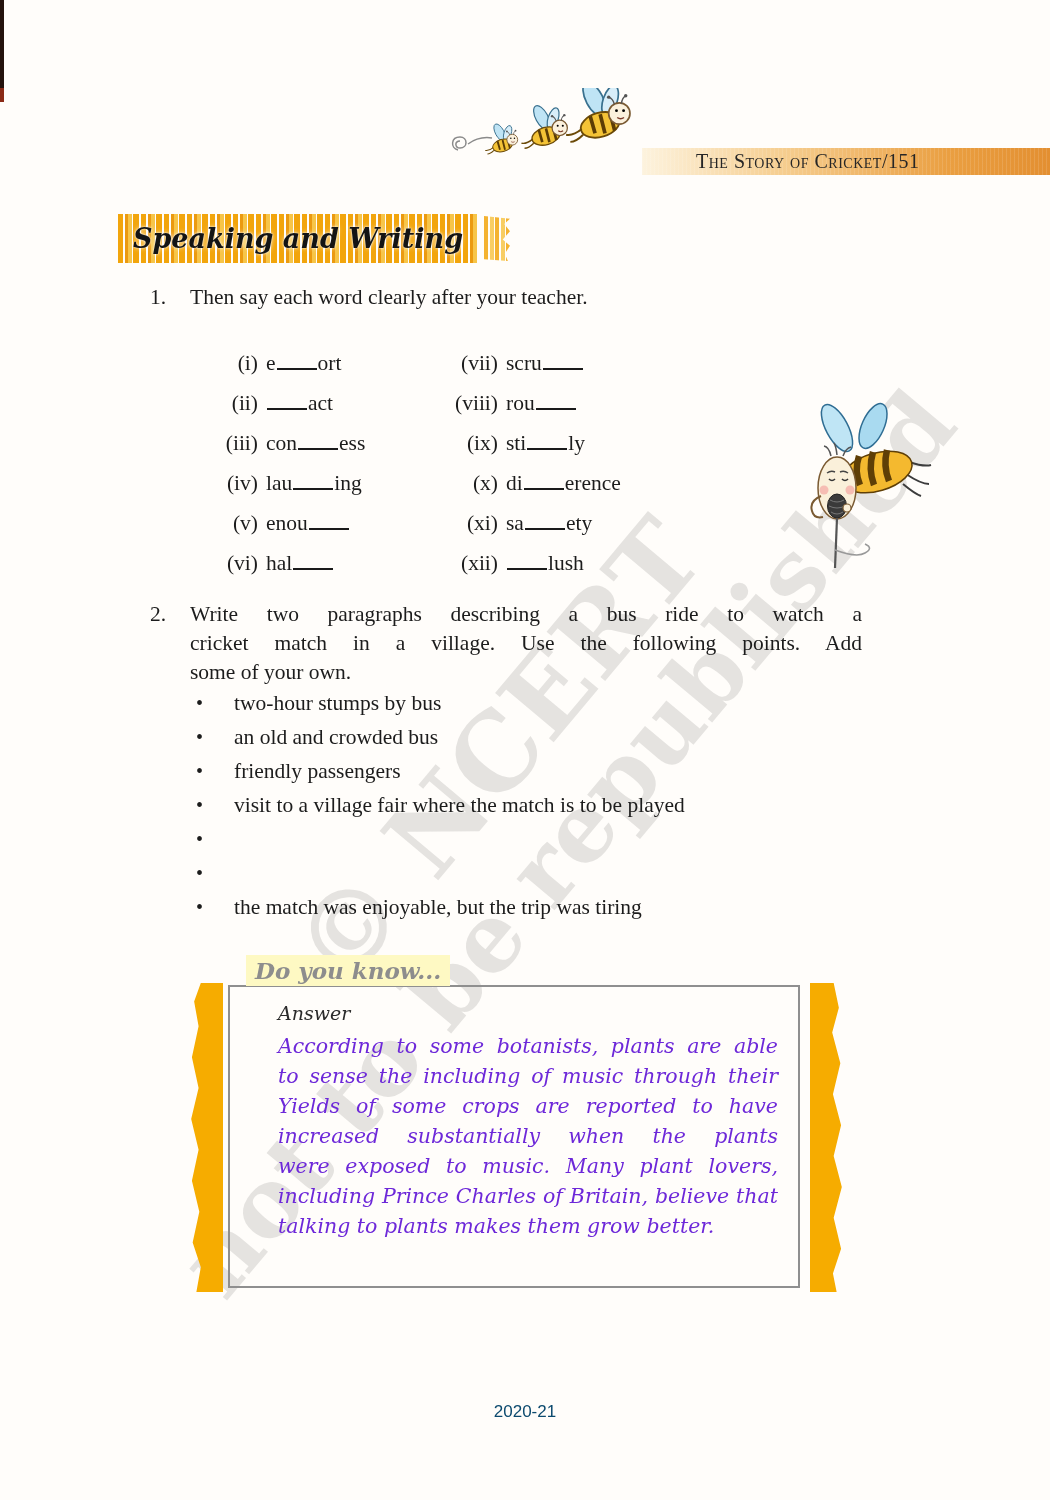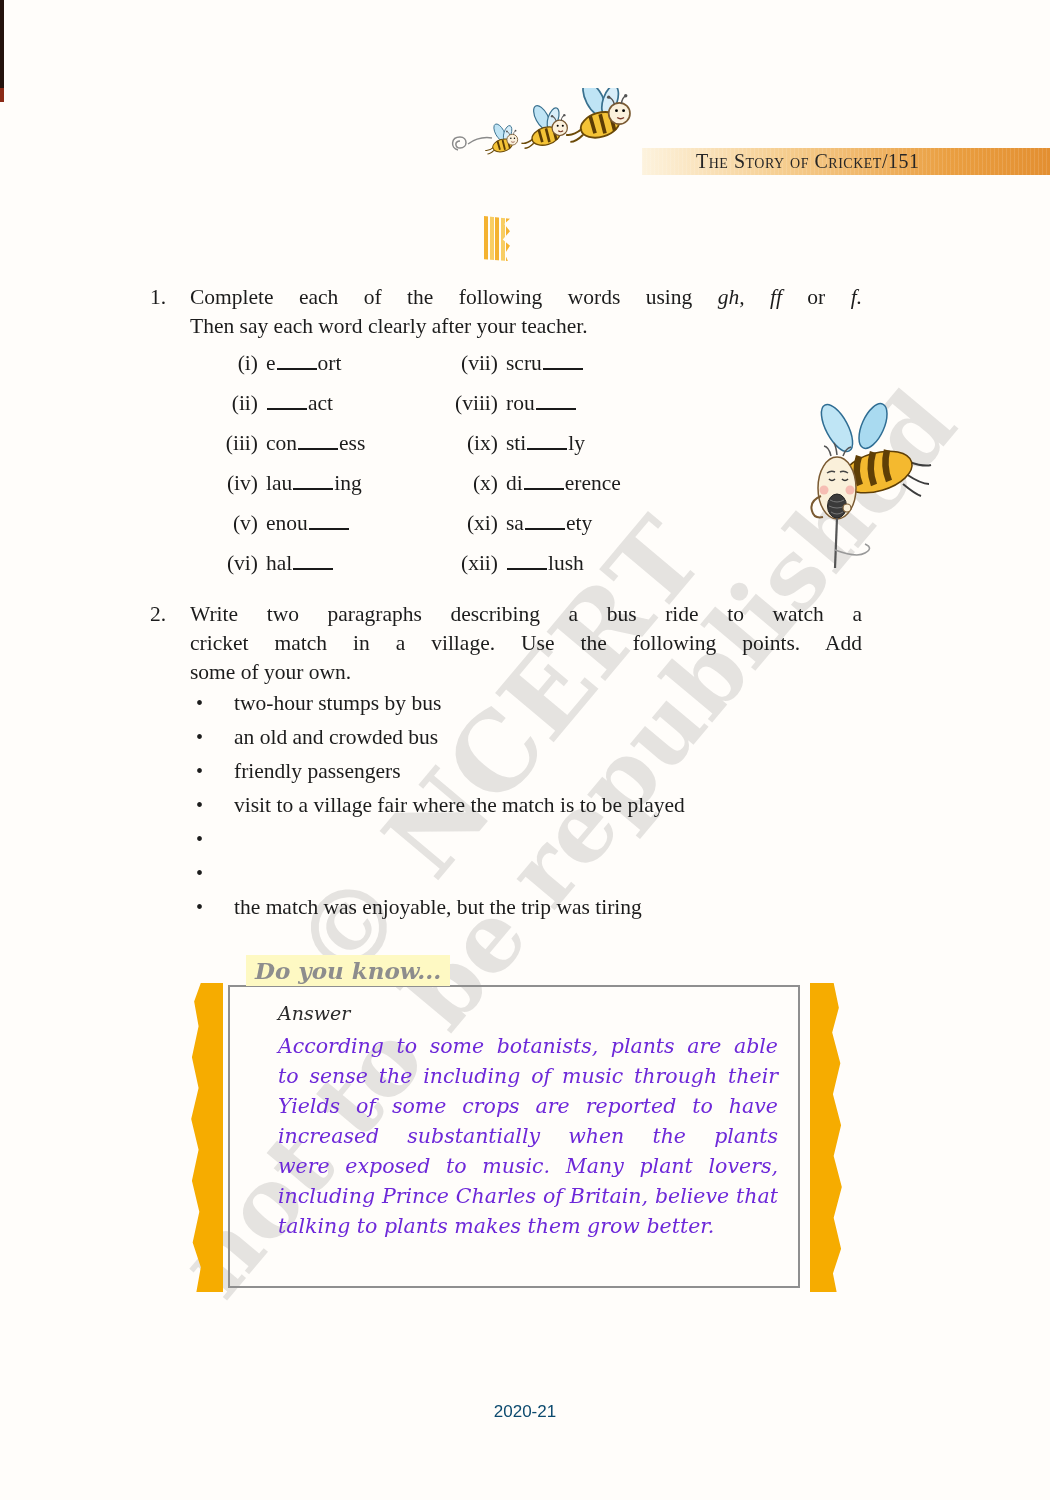--- a/index.html
+++ b/index.html
@@ -138,26 +138,28 @@
     <path d="M20,56 q11,-8 24,-6" fill="none" stroke="#8a8a8a" stroke-width="1.5"></path>
     <use href="#beeG" transform="translate(56,56) scale(0.72)"></use>
     <use href="#beeG" transform="translate(100,46) scale(1.02)"></use>
     <use href="#beeG" transform="translate(155,34) scale(1.42)"></use>
   </svg>
 
   <div class="hdr-bar">
     <span class="hdr-title">The Story of Cricket/151</span>
   </div>
 
+  <div class="stripe-head">
+    <span class="txt">Speaking and Writing</span>
+  </div>
   <div class="stripe-tail"></div>
 
   <div class="ex" id="ex1">
     <div class="ex-num">1.</div>
     <div class="ex-body" id="ex1-lines">
-        <div class="jline jl"><span>Complete each of the following words using </span><em>gh, ff</em><span> or </span><em>f.</em></div>
         <div class="jline"><span>Then say each word clearly after your teacher.</span></div>
       </div>
   </div>
 
   <div id="word-grid">
       <div class="roman">(i)</div>
       <div class="word"><span>e</span><span class="blank"></span><span>ort</span></div>
       <div class="roman">(vii)</div>
       <div class="word"><span>scru</span><span class="blank"></span></div>
       <div class="roman">(ii)</div>

